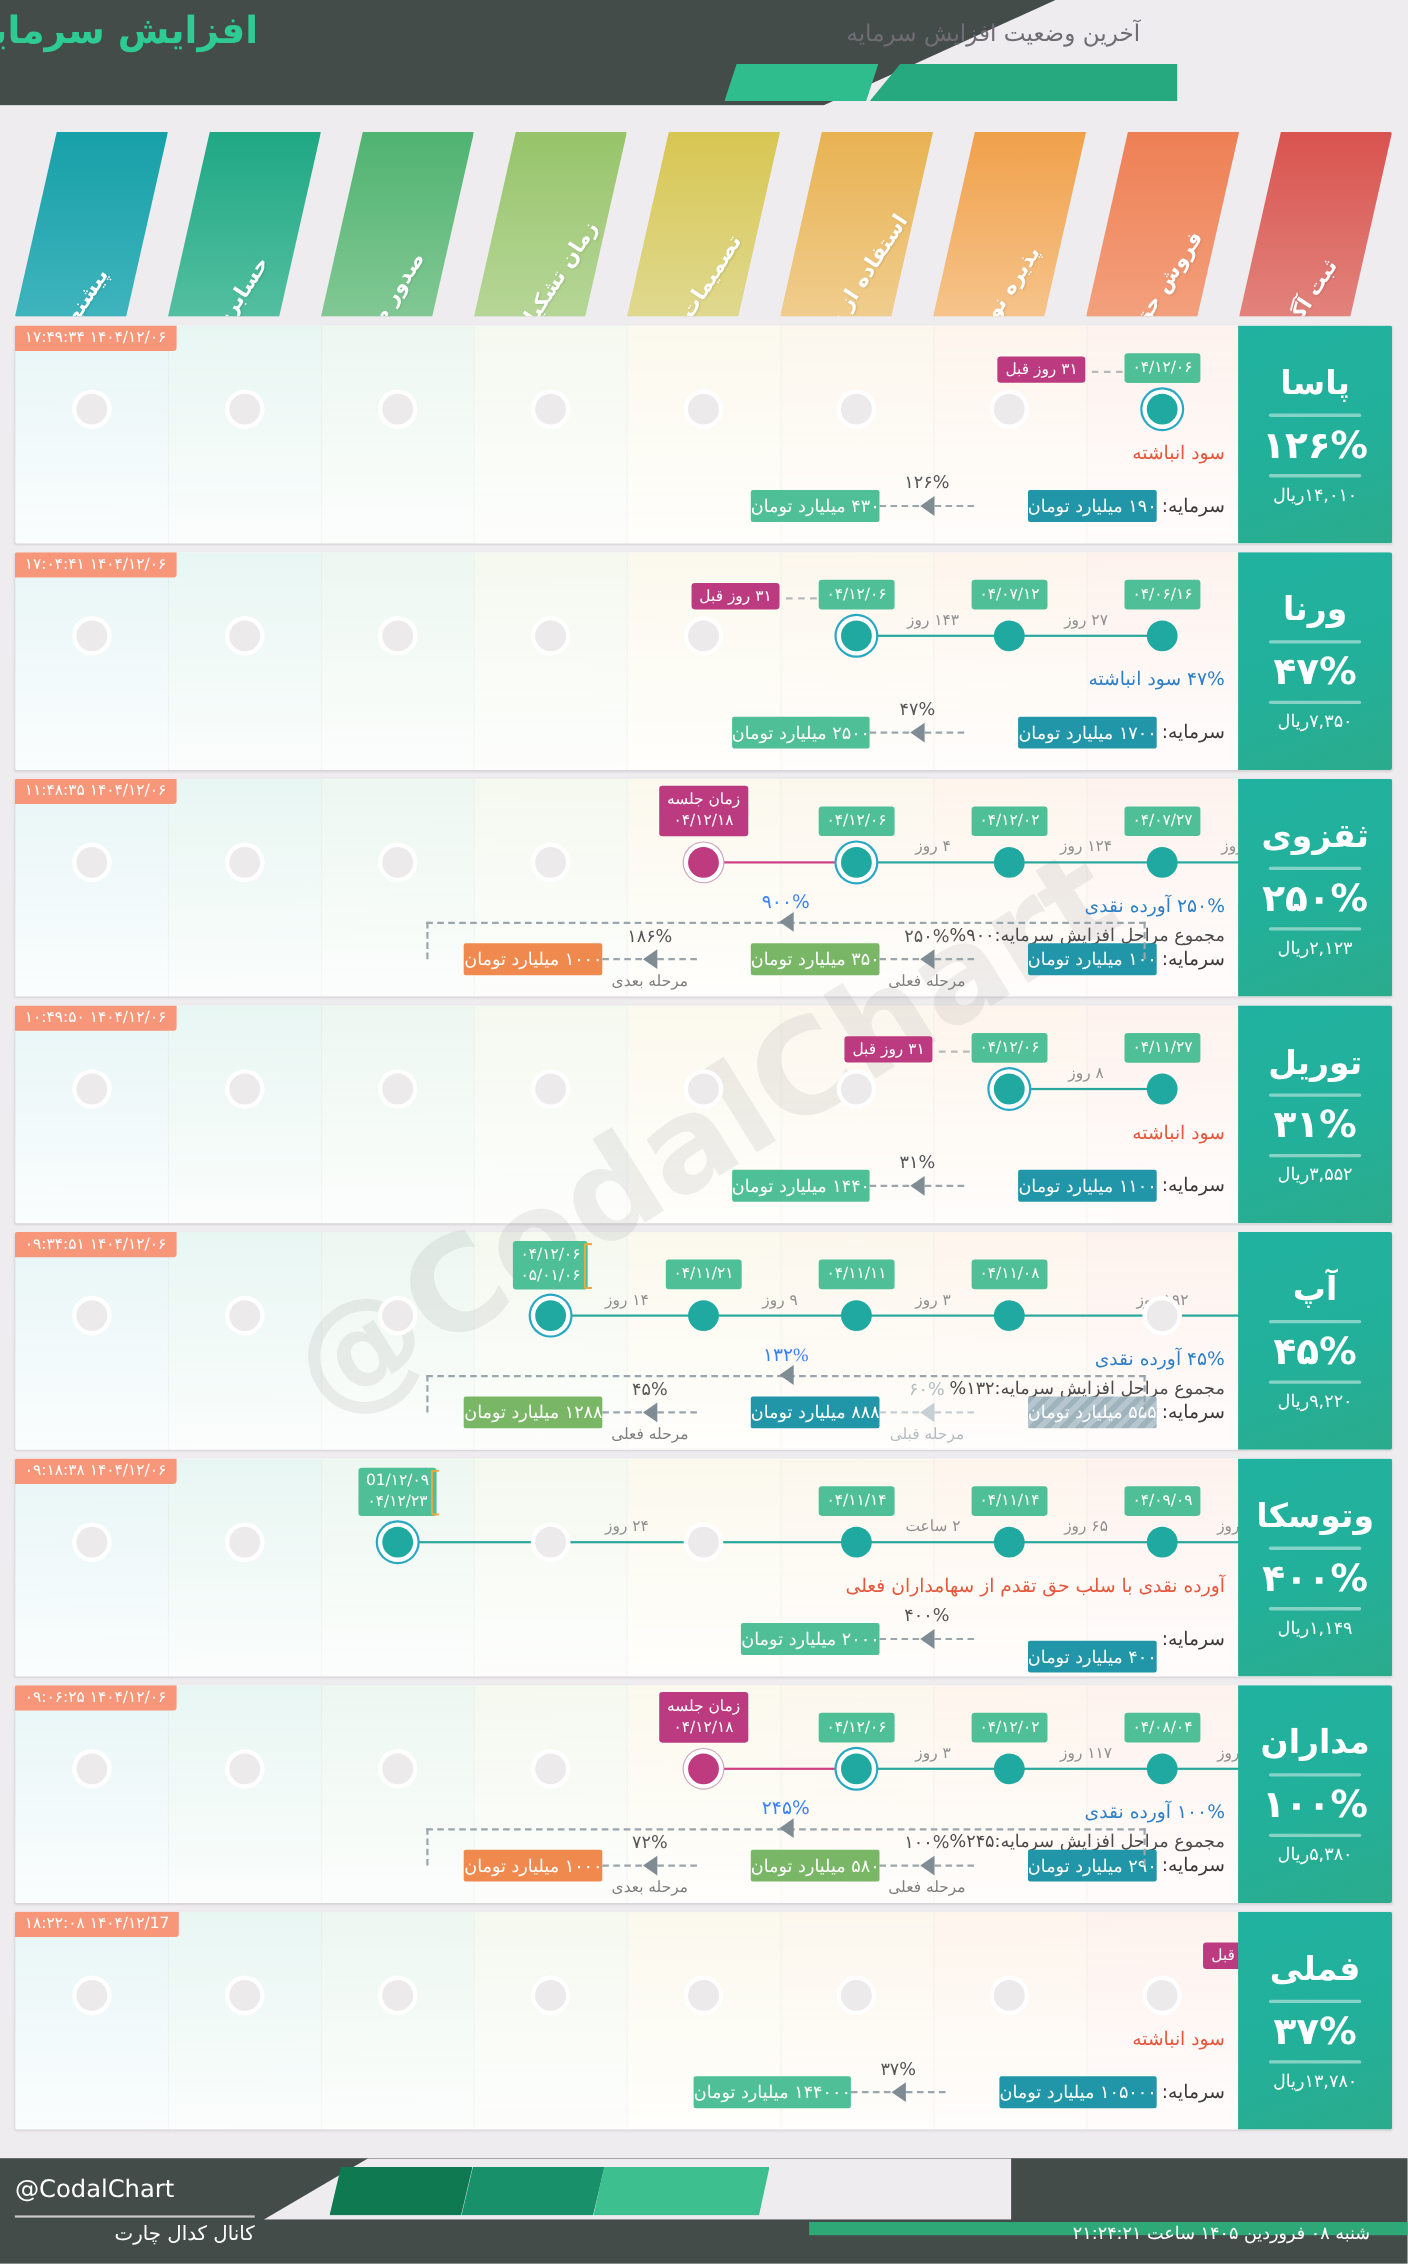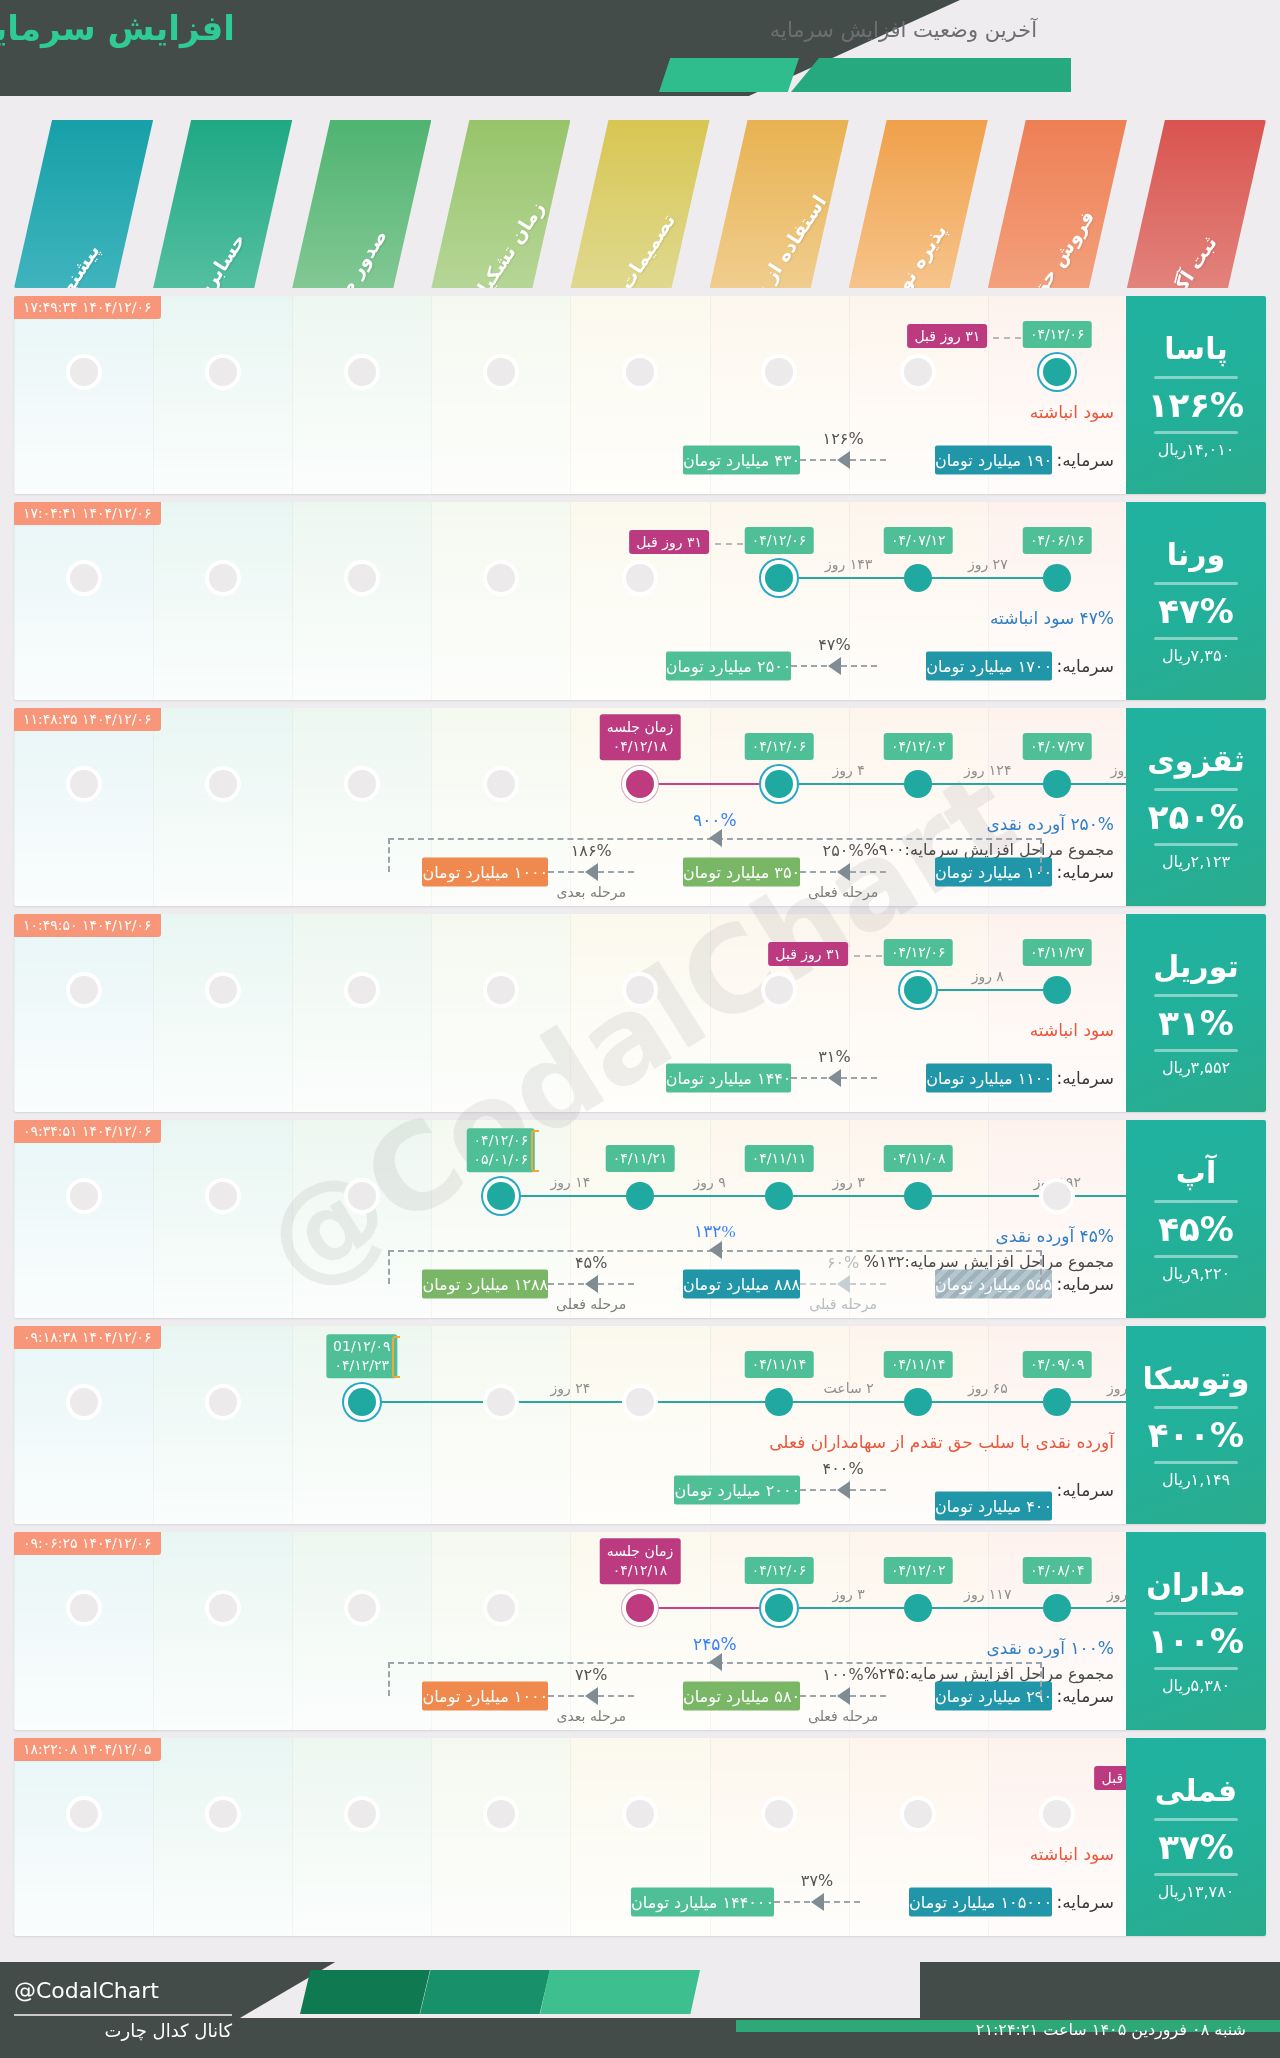--- a/index.html
+++ b/index.html
@@ -611,21 +611,21 @@
         <div class="grid-cell" style="width: 139.111px; background: linear-gradient(rgba(217, 83, 79, 0.1), rgba(217, 83, 79, 0.02));"></div>
         <div class="grid-cell" style="width: 139.111px; background: linear-gradient(rgba(238, 127, 84, 0.1), rgba(238, 127, 84, 0.02));"></div>
         <div class="grid-cell" style="width: 139.111px; background: linear-gradient(rgba(240, 160, 74, 0.1), rgba(240, 160, 74, 0.02));"></div>
         <div class="grid-cell" style="width: 139.111px; background: linear-gradient(rgba(232, 178, 81, 0.1), rgba(232, 178, 81, 0.02));"></div>
         <div class="grid-cell" style="width: 139.111px; background: linear-gradient(rgba(216, 198, 82, 0.1), rgba(216, 198, 82, 0.02));"></div>
         <div class="grid-cell" style="width: 139.111px; background: linear-gradient(rgba(151, 196, 106, 0.1), rgba(151, 196, 106, 0.02));"></div>
         <div class="grid-cell" style="width: 139.111px; background: linear-gradient(rgba(79, 179, 113, 0.1), rgba(79, 179, 113, 0.02));"></div>
         <div class="grid-cell" style="width: 139.111px; background: linear-gradient(rgba(31, 168, 132, 0.1), rgba(31, 168, 132, 0.02));"></div>
         <div class="grid-cell" style="width: 139.111px; background: linear-gradient(rgba(23, 160, 168, 0.1), rgba(23, 160, 168, 0.02));"></div>
       </div>
-      <div class="stamp">۱۴۰۴/۱۲/۰۵ ۱۸:۲۲:۰۸</div>
+      <div class="stamp">۱۴۰۴/۱۲/17 ۱۸:۲۲:۰۸</div>
       <div class="ticker-panel">
         <div class="tp-name">فملی</div>
         <div class="tp-rule"></div>
         <div class="tp-pct">۳۷%</div>
         <div class="tp-rule"></div>
         <div class="tp-price">۱۳,۷۸۰ریال</div>
       </div>
       <div class="node empty" style="left: 69.5556px; top: 76px;"></div>
       <div class="node empty" style="left: 208.667px; top: 76px;"></div>
       <div class="node empty" style="left: 347.778px; top: 76px;"></div>

